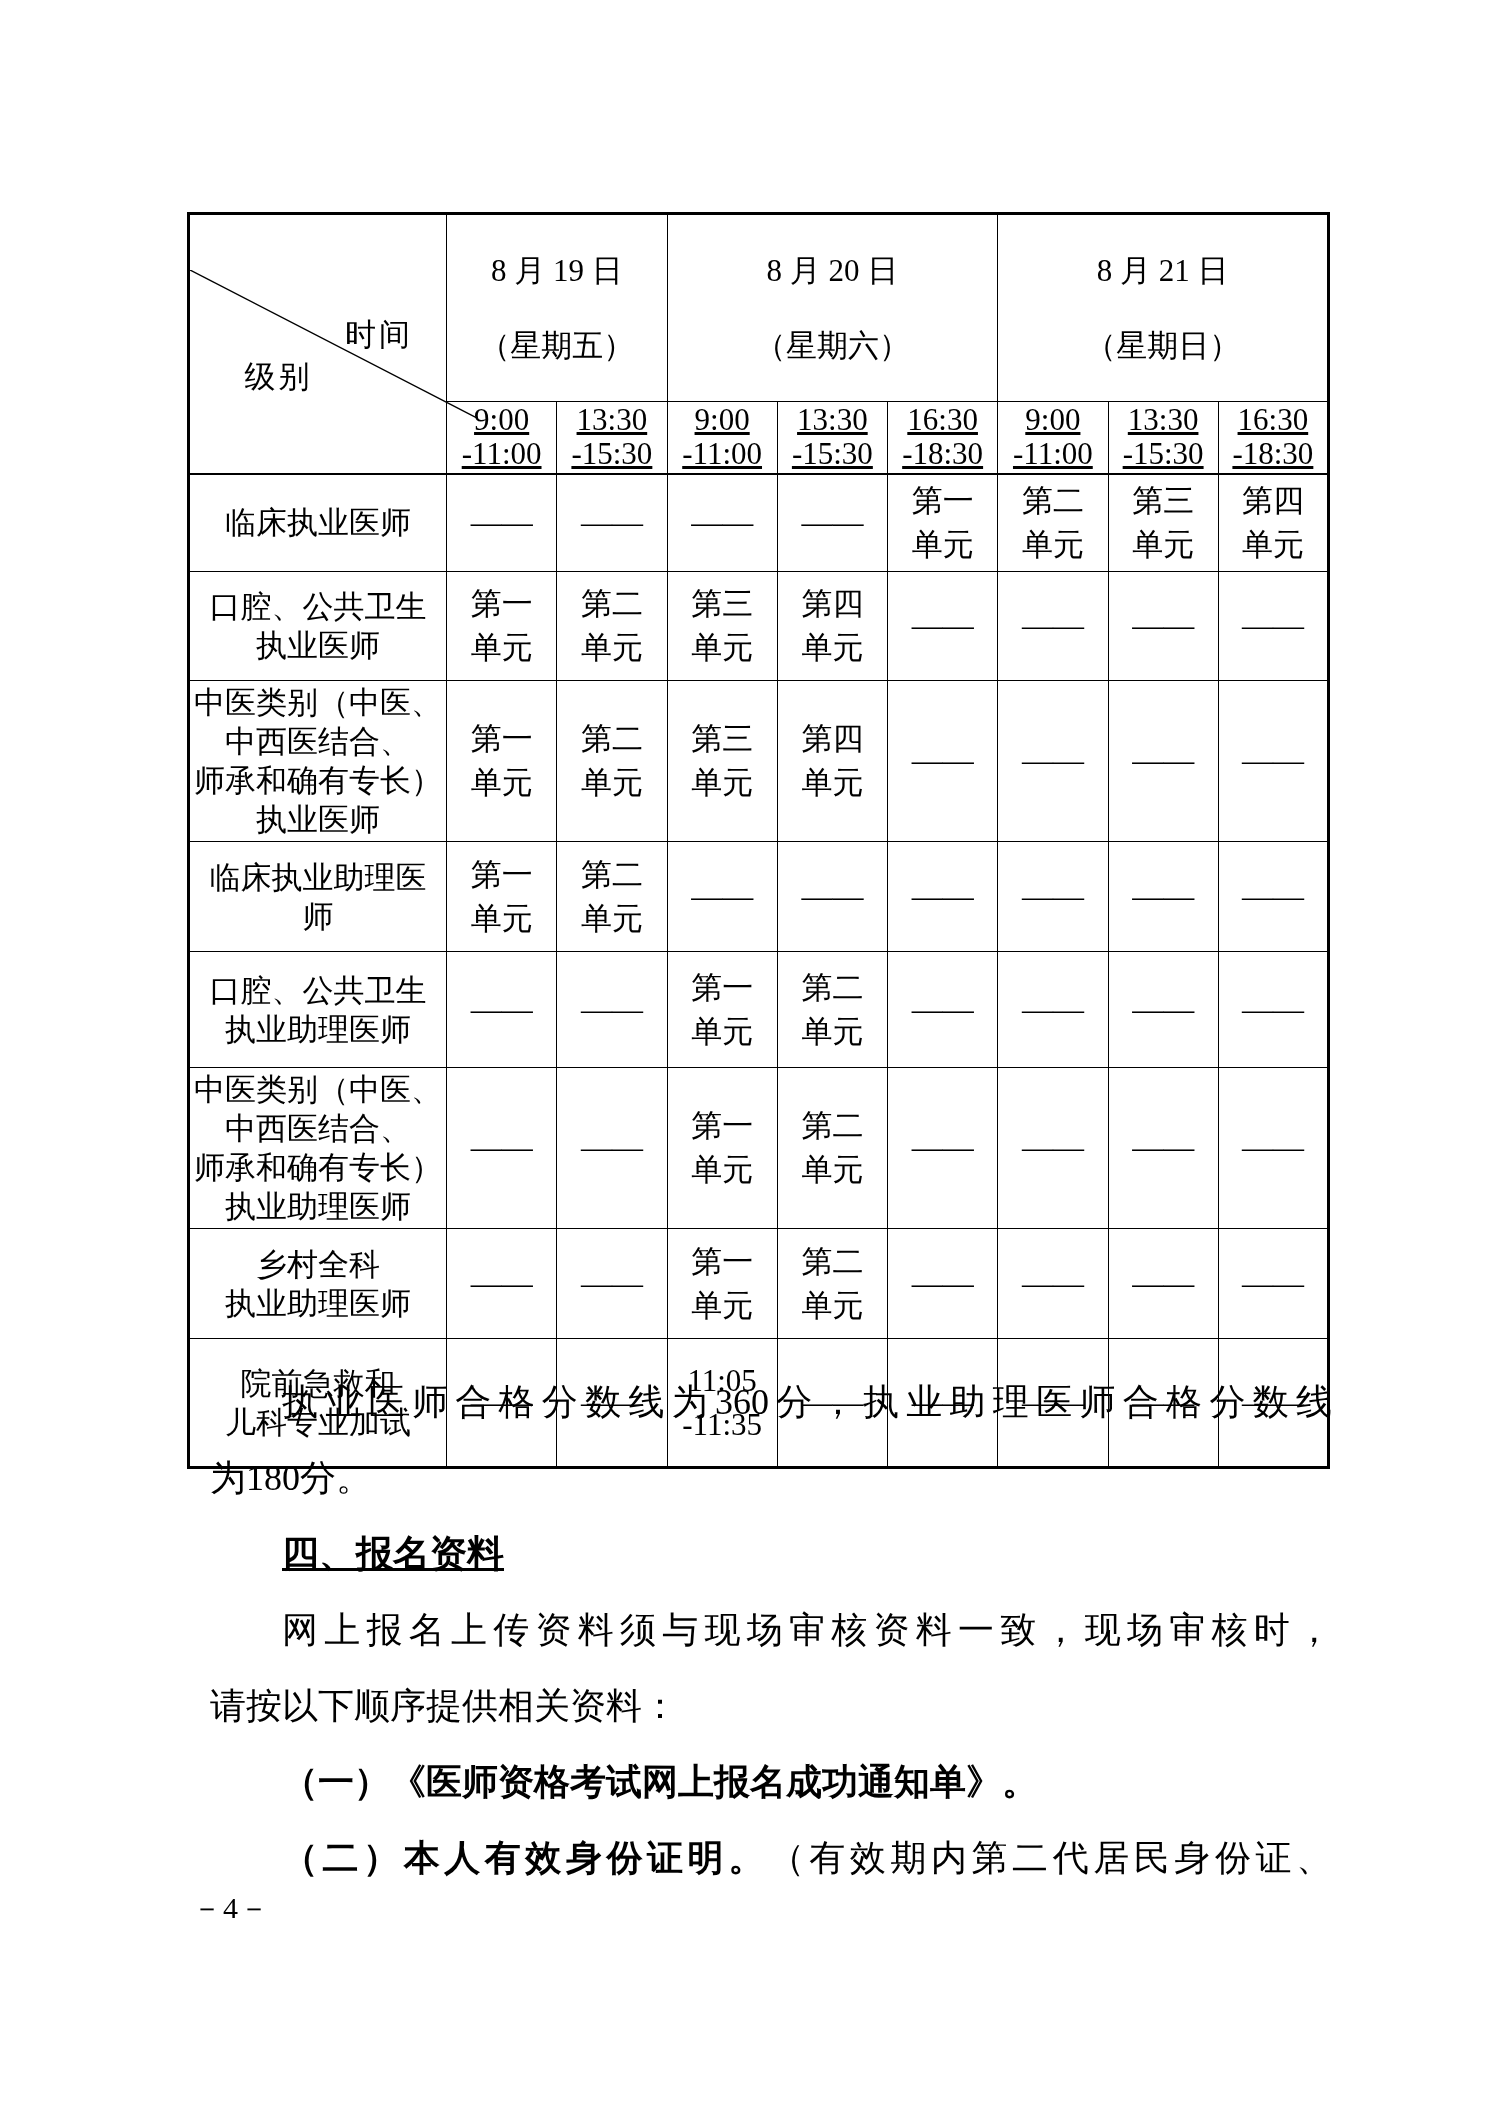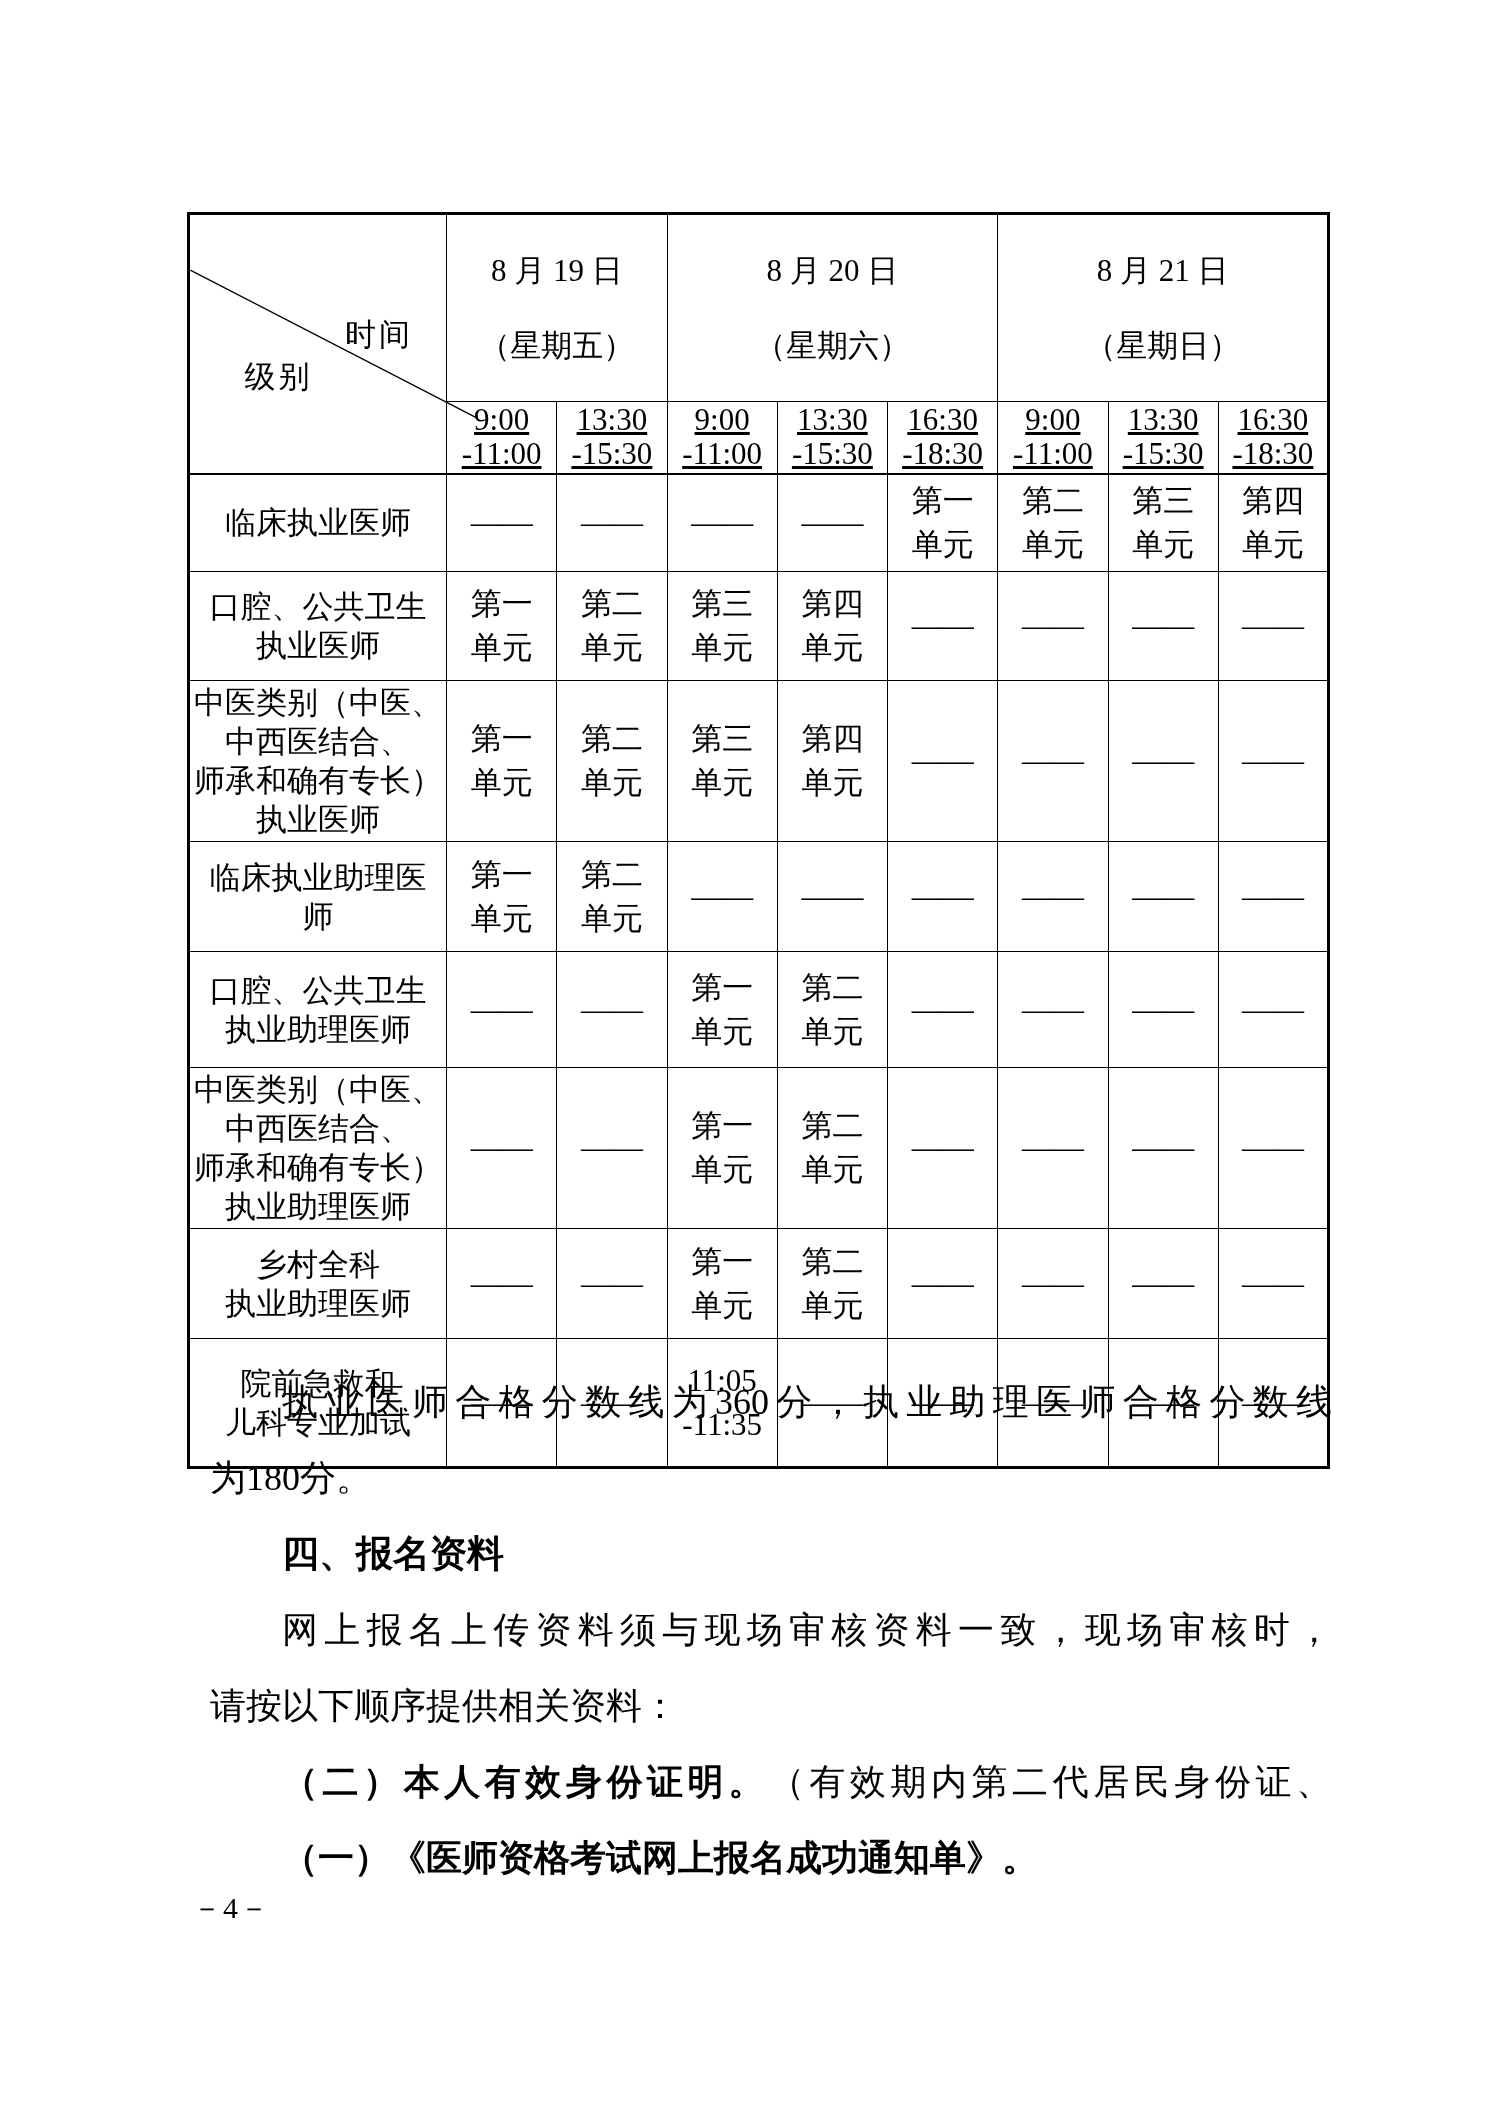--- a/index.html
+++ b/index.html
@@ -44,21 +44,21 @@
   .corner-level{position:absolute;left:19%;top:58%;letter-spacing:3px;}
 
   
   .body-text{
     position:absolute;left:210px;top:1364px;width:1122px;
     font-size:36px;line-height:76px;
   }
   .body-text p{margin:0;}
   p.indent{text-indent:72px;}
   p.justify{text-align:justify;text-align-last:justify;}
-  p.heading{font-weight:bold;font-family:"Liberation Sans","DejaVu Sans",sans-serif;font-size:37px;}
+  p.heading{font-weight:bold;font-family:"Liberation Sans","DejaVu Sans",sans-serif;font-size:37px;text-decoration:underline;}
   .seg-bold{font-weight:bold;}
   .page-num{position:absolute;left:192px;top:1888px;font-size:30px;line-height:40px;letter-spacing:1px;}
 </style>
 </head>
 <body>
 
 <div class="page">
 
   <table class="schedule">
     <colgroup>
@@ -231,18 +231,18 @@
         </tr>
       </tbody>
   </table>
 
   <div class="body-text">
       <p class="indent justify">执业医师合格分数线为360分，执业助理医师合格分数线</p>
       <p>为180分。</p>
       <p class="indent heading">四、报名资料</p>
       <p class="indent justify">网上报名上传资料须与现场审核资料一致，现场审核时，</p>
       <p>请按以下顺序提供相关资料：</p>
+      <p class="indent seg-bold">（一）《医师资格考试网上报名成功通知单》。</p>
       <p class="indent justify"><span class="seg-bold">（二）本人有效身份证明。</span><span>（有效期内第二代居民身份证、</span></p>
-      <p class="indent seg-bold">（一）《医师资格考试网上报名成功通知单》。</p>
     </div>
 
   <div class="page-num">－4－</div>
 </div>
 
 </body></html>

